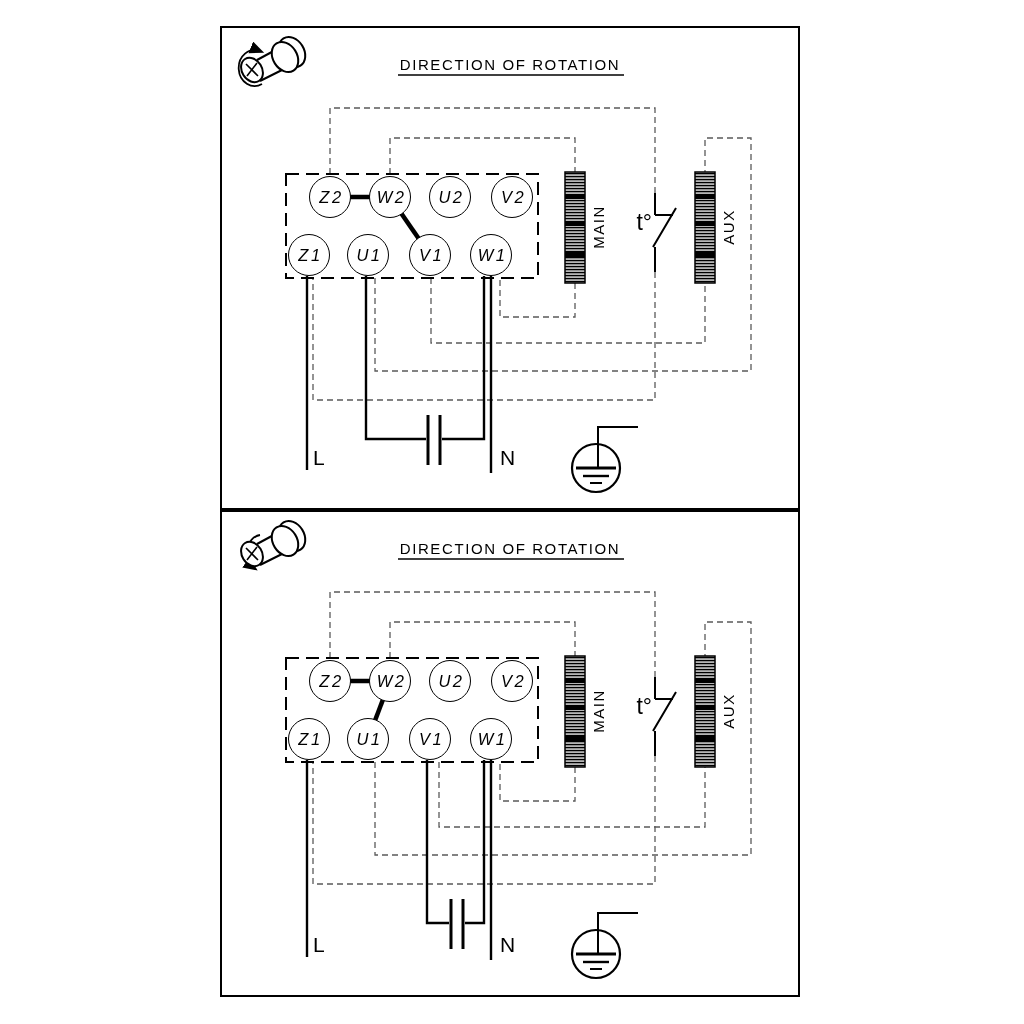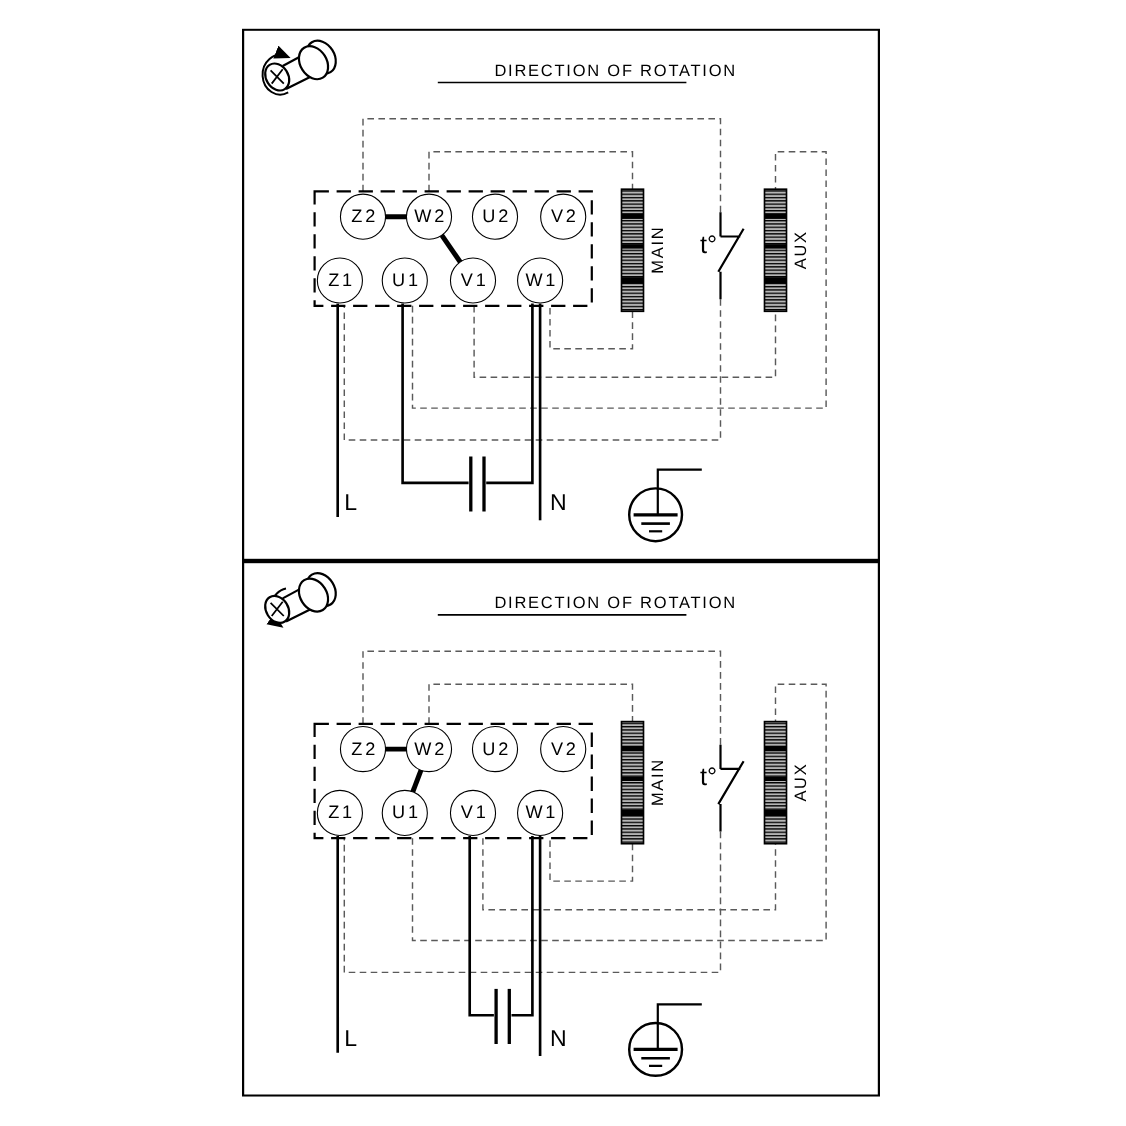--- a/index.html
+++ b/index.html
@@ -16,25 +16,25 @@
   .w{fill:none;stroke:#000;stroke-width:2.4;}
   .sw{fill:none;stroke:#000;stroke-width:2;}
   .cp{stroke:#000;stroke-width:3;}
   .wind1{fill:url(#hp1);stroke:#000;stroke-width:1.5;}
   .wind2{fill:url(#hp2);stroke:#000;stroke-width:1.5;}
   .band{fill:#000;}
   .gnd{fill:#fff;stroke:#000;stroke-width:2.2;}
   .st2{fill:#fff;stroke:#000;stroke-width:2;}
   .ul{stroke:#000;stroke-width:1.5;}
   
-  .title{position:absolute;left:130px;top:30px;width:320px;text-align:right;
+  .title{position:absolute;left:130px;top:30px;width:320px;text-align:center;
          font-size:15px;letter-spacing:1.6px;white-space:nowrap;}
   .term{position:absolute;width:42px;height:42px;box-sizing:border-box;border:1.7px solid #000;
         border-radius:50%;background:#fff;display:flex;align-items:center;justify-content:center;
-        font-size:16.5px;letter-spacing:2.5px;padding-left:3px;}
+        font-size:16.5px;letter-spacing:2.5px;padding-left:3px;font-style:italic;}
   .wlabel{position:absolute;font-size:15px;letter-spacing:1.5px;white-space:nowrap;
           transform:translate(-50%,-50%) rotate(-90deg);}
   .tdeg{position:absolute;left:390px;top:183px;width:42px;text-align:right;font-size:23px;}
   .lbl{position:absolute;font-size:21px;}
   .icon{position:absolute;left:10px;top:6px;}
 </style>
 </head>
 <body>
 
 <div class="panel" id="p1">

